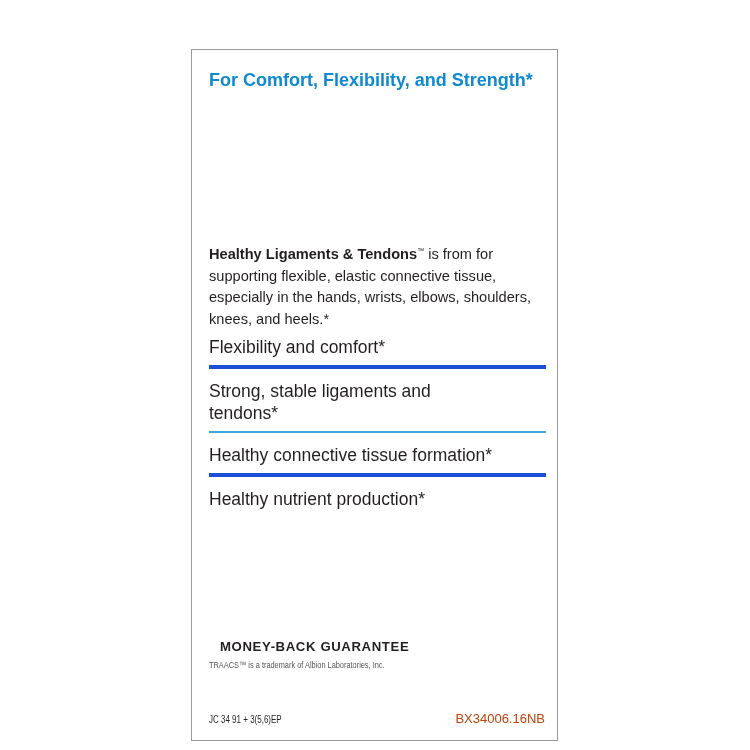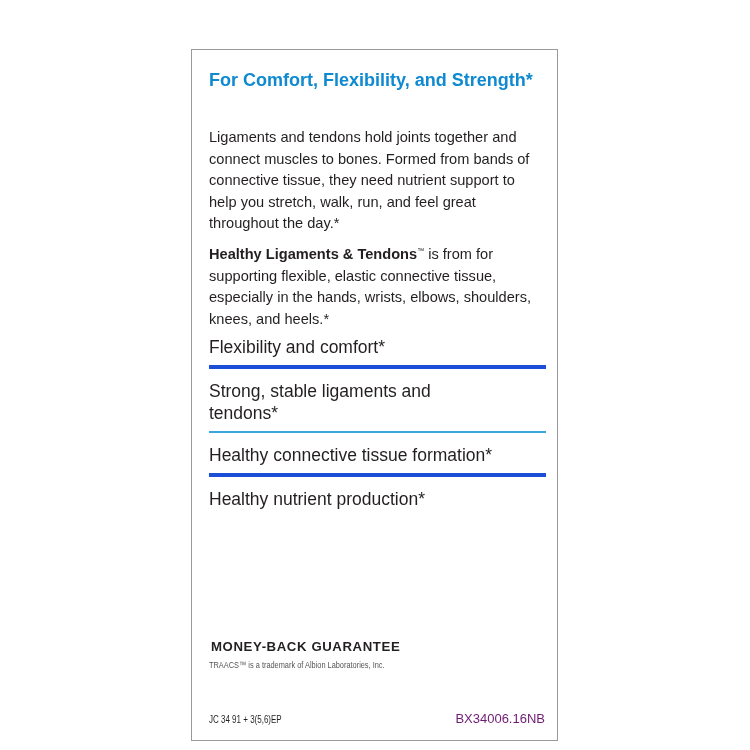--- a/index.html
+++ b/index.html
@@ -49,21 +49,21 @@
       line-height: 22px;
       color: #231f20;
       padding: 0 0 7px 0;
       border-bottom: 4px solid #1d4ed8;
       margin-bottom: 11px;
     }
     .benefit.last { border-bottom: none; }
 
     .guarantee {
       position: absolute;
-      left: 19px; top: 589px;
+      left: 28px; top: 589px;
       font-weight: bold;
       font-size: 13.2px;
       letter-spacing: 0.6px;
       color: #231f20;
     }
     .trademark {
       position: absolute;
       left: 17px; top: 610px;
       font-size: 9px;
       color: #555555;
@@ -94,31 +94,30 @@
       font-size: 10px;
       white-space: nowrap;
       transform: scaleX(0.8);
       transform-origin: left top;
       color: #231f20;
     }
     .code-right {
       position: absolute;
       right: 12px; top: 661px;
       font-size: 13px;
-      color: #701a75;
+      color: #c2410c;
       white-space: nowrap;
     }
   </style>
 </head>
 <body>
 
 <div class="panel">
   <h1 class="headline">For Comfort, Flexibility, and Strength*</h1>
 
-  <p class="body-text intro">Ligaments and tendons hold joints together and connect muscles to bones. Formed from bands of connective tissue, they need nutrient support to help you stretch, walk, run, and feel great throughout the day.*</p>
 
   <p class="body-text desc"><b>Healthy Ligaments &amp; Tendons</b><span class="tm">™</span><span> is from for supporting flexible, elastic connective tissue, especially in the hands, wrists, elbows, shoulders, knees, and heels.*</span></p>
 
   <ul class="benefits">
     <li class="benefit">Flexibility and comfort*</li>
     <li class="benefit" style="width:230px;border-bottom:none;margin-bottom:4px;padding-bottom:0;">Strong, stable ligaments and tendons*</li>
     <li style="height:0;border-bottom:2px solid #3aa7dc;margin:7px 0 11px 0;list-style:none;"></li>
     <li class="benefit">Healthy connective tissue formation*</li>
     <li class="benefit last">Healthy nutrient production*</li>
   </ul>

